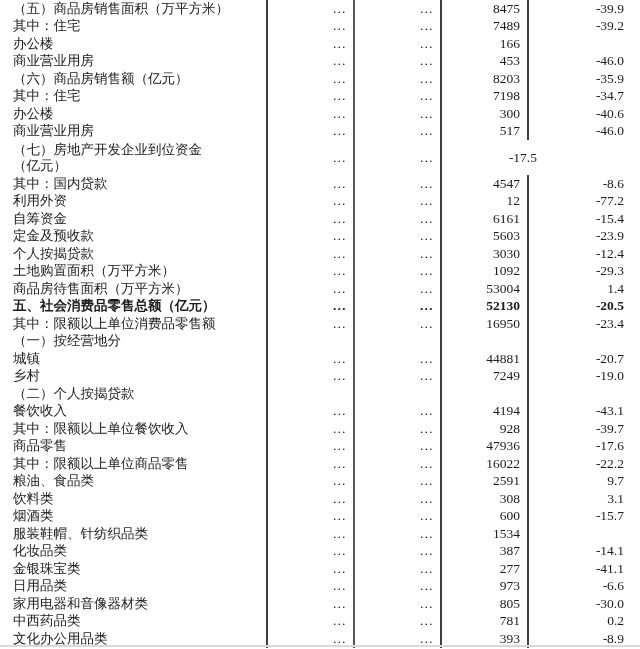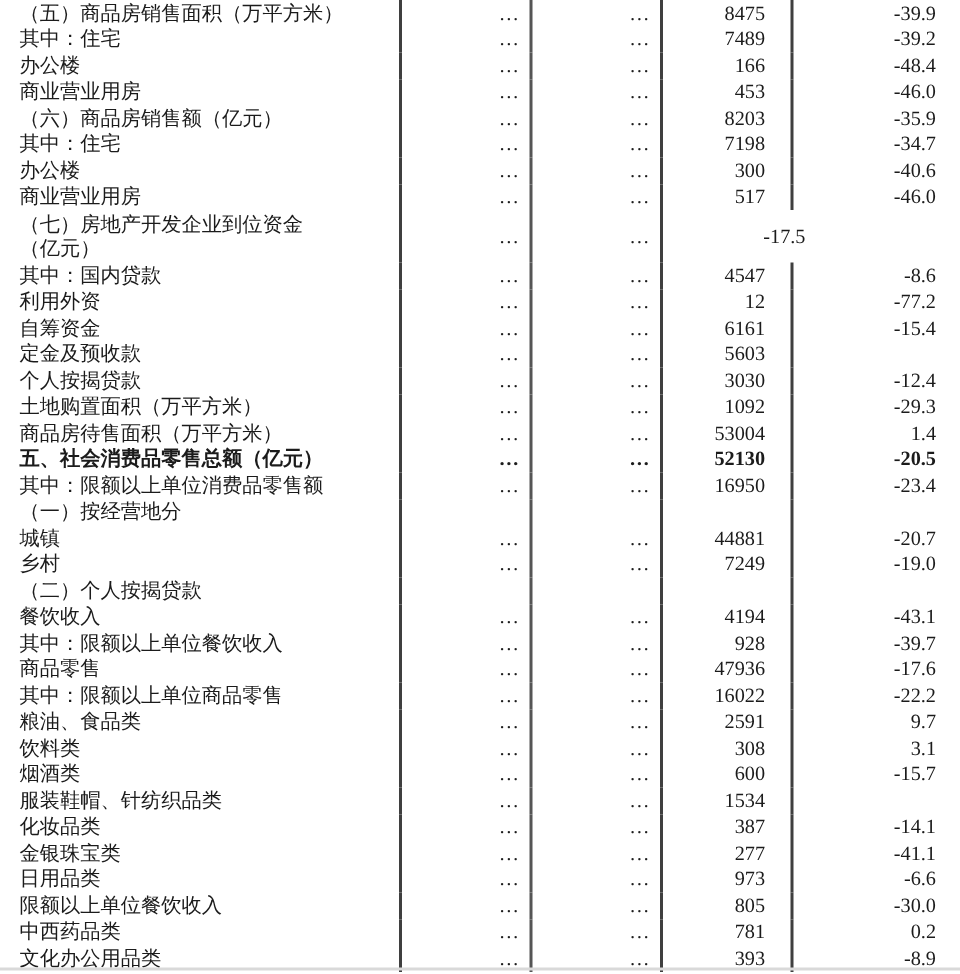--- a/index.html
+++ b/index.html
@@ -12,21 +12,21 @@
   .tbl{position:absolute;left:0;top:0;width:640px;}
   .tr{display:flex;height:17.5px;width:640px;}
   .tr.tall{height:35px;}
   .td{box-sizing:border-box;display:flex;align-items:center;overflow:hidden;
       font-size:13.5px;line-height:16px;white-space:nowrap;}
   .c-label{width:268px;border-right:2px solid #3f3f3f;justify-content:flex-start;
            padding-left:13px;white-space:normal;}
   .c-label.ind1{}
   .c-d1{width:87px;border-right:2px solid #555;justify-content:flex-end;padding-right:7px;}
   .c-d2{width:87px;border-right:2px solid #3f3f3f;justify-content:flex-end;padding-right:7px;}
-  .c-val{width:87px;border-right:2px solid #3f3f3f;justify-content:flex-end;padding-right:17px;}
+  .c-val{width:87px;border-right:2px solid #3f3f3f;justify-content:flex-end;padding-right:7px;}
   .c-pct{width:111px;justify-content:flex-end;padding-right:16px;}
   .tr.bold .td{font-weight:bold;}
   .lbl-lines{display:block;}
   .bottom-rule{position:absolute;left:0;top:645px;width:640px;height:2px;background:#d9d9d9;}
 </style>
 </head>
 <body>
 
 <div class="page">
   <div class="tbl">
@@ -43,21 +43,20 @@
           <div class="td c-d1">…</div>
           <div class="td c-d2">…</div>
           <div class="td c-val">7489</div>
           <div class="td c-pct">-39.2</div>
         </div>
         <div class="tr">
           <div class="td c-label ind1">办公楼</div>
           <div class="td c-d1">…</div>
           <div class="td c-d2">…</div>
           <div class="td c-val">166</div>
-          <div class="td c-pct">-48.4</div>
         </div>
         <div class="tr">
           <div class="td c-label ind1">商业营业用房</div>
           <div class="td c-d1">…</div>
           <div class="td c-d2">…</div>
           <div class="td c-val">453</div>
           <div class="td c-pct">-46.0</div>
         </div>
         <div class="tr">
           <div class="td c-label">（六）商品房销售额（亿元）</div>
@@ -114,20 +113,21 @@
           <div class="td c-d1">…</div>
           <div class="td c-d2">…</div>
           <div class="td c-val">6161</div>
           <div class="td c-pct">-15.4</div>
         </div>
         <div class="tr">
           <div class="td c-label ind1">定金及预收款</div>
           <div class="td c-d1">…</div>
           <div class="td c-d2">…</div>
           <div class="td c-val">5603</div>
+          <div class="td c-pct">-23.9</div>
         </div>
         <div class="tr">
           <div class="td c-label ind1">个人按揭贷款</div>
           <div class="td c-d1">…</div>
           <div class="td c-d2">…</div>
           <div class="td c-val">3030</div>
           <div class="td c-pct">-12.4</div>
         </div>
         <div class="tr">
           <div class="td c-label">土地购置面积（万平方米）</div>
@@ -255,21 +255,21 @@
           <div class="td c-pct">-41.1</div>
         </div>
         <div class="tr">
           <div class="td c-label ind1">日用品类</div>
           <div class="td c-d1">…</div>
           <div class="td c-d2">…</div>
           <div class="td c-val">973</div>
           <div class="td c-pct">-6.6</div>
         </div>
         <div class="tr">
-          <div class="td c-label ind1">限额以上单位餐饮收入</div>
+          <div class="td c-label ind1">家用电器和音像器材类</div>
           <div class="td c-d1">…</div>
           <div class="td c-d2">…</div>
           <div class="td c-val">805</div>
           <div class="td c-pct">-30.0</div>
         </div>
         <div class="tr">
           <div class="td c-label ind1">中西药品类</div>
           <div class="td c-d1">…</div>
           <div class="td c-d2">…</div>
           <div class="td c-val">781</div>

